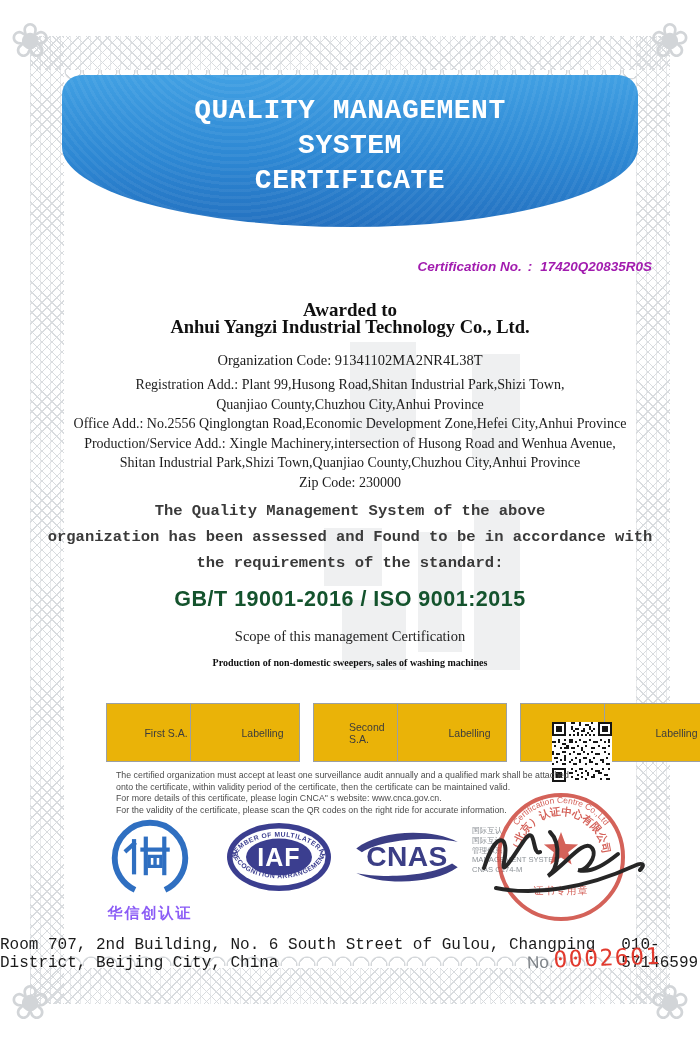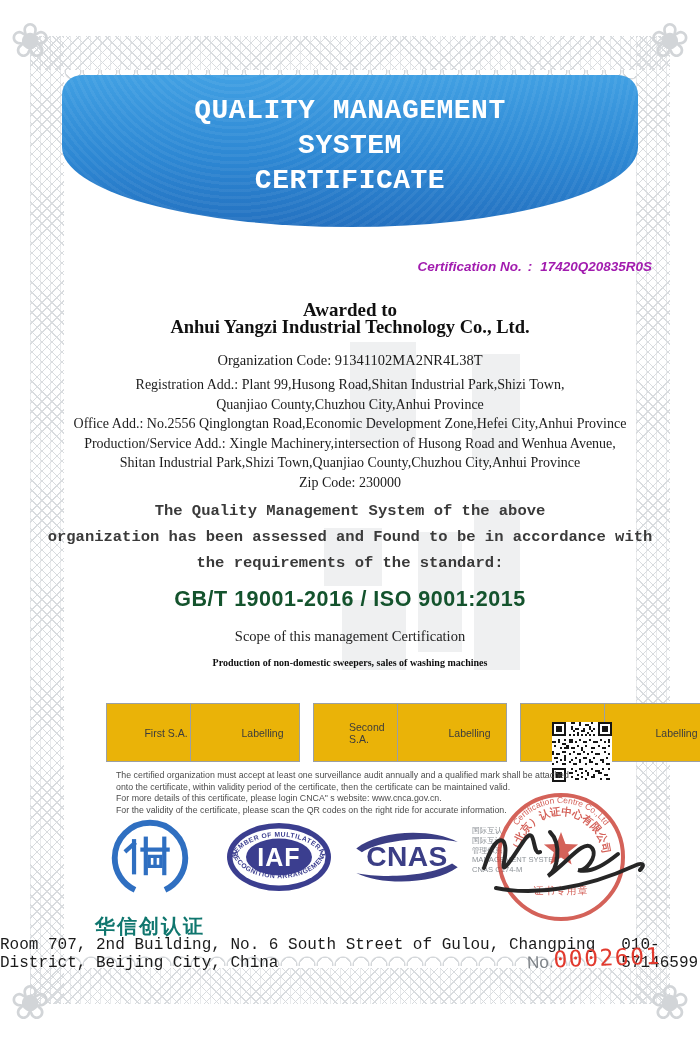--- a/index.html
+++ b/index.html
@@ -64,22 +64,22 @@
     font-family:"Liberation Sans",sans-serif; font-size:10.5px; color:#3c3c3c;padding-left:35px; }
   .audit-cell.stage { width:48px; }
   .audit-cell.mark  { width:73px; margin-left:-1px; }
   .qr { position:absolute; left:552px; top:722px; width:60px; height:60px; z-index:3; }
   
   .fineprint { position:absolute; left:100px; top:770px; width:460px; z-index:3;
     font-family:"Liberation Sans",sans-serif; font-size:8.8px; line-height:11.6px;
     color:#4c4c4c; text-align:left;margin-left:16px; }
   
   .hxc { position:absolute; left:86px; top:816px; width:128px; text-align:center; z-index:3; }
-  .hxc-caption { margin-top:9px; font-family:"Liberation Sans","DejaVu Sans",sans-serif;
-    font-weight:bold; font-size:20px; letter-spacing:2px; color:#0f766e; }
+  .hxc-caption { margin-top:0; font-family:"Liberation Sans","DejaVu Sans",sans-serif;
+    font-weight:bold; font-size:15px; letter-spacing:2px; color:#8b5cf6; }
   .iaf  { position:absolute; left:226px; top:822px; z-index:3; }
   .cnas { position:absolute; left:348px; top:826px; z-index:3; }
   .cnas-info { position:absolute; left:472px; top:826px; z-index:3; text-align:left;
     font-family:"Liberation Sans","DejaVu Sans",sans-serif; font-size:7.6px;
     line-height:9.8px; color:#8d9297; }
   .seal { position:absolute; left:494px; top:790px; z-index:4; opacity:.9; }
   .sign { position:absolute; left:466px; top:804px; z-index:5; }
   
   .foot-dates { position:absolute; top:917px; left:0; width:100%; z-index:3;
     display:flex; justify-content:center; gap:26px;

